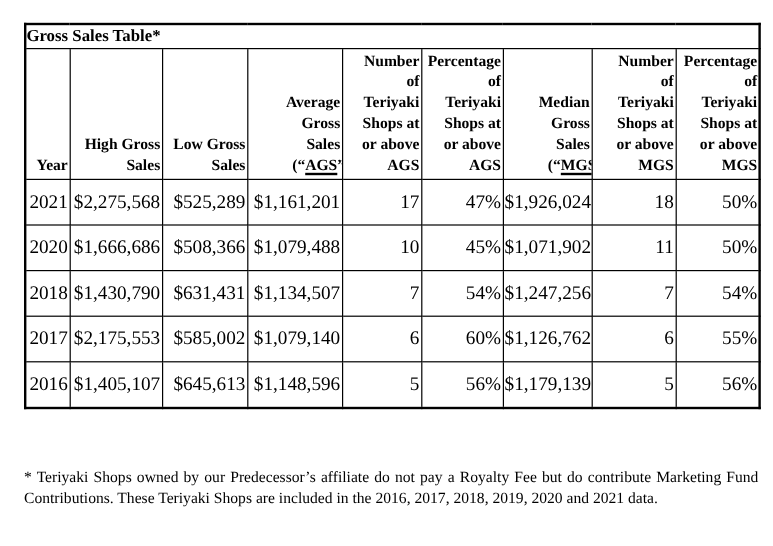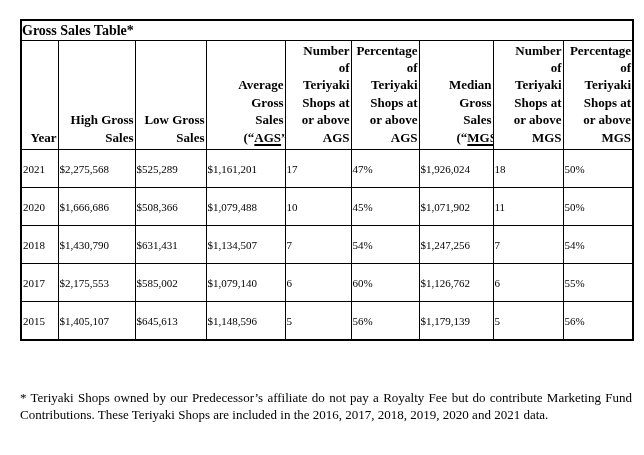--- a/index.html
+++ b/index.html
@@ -50,23 +50,23 @@
   }
   .hlines { white-space: pre-line; }
   .habbr  { white-space: nowrap; margin-left: 36px; }
   .u {
     text-decoration: underline;
     text-decoration-thickness: 2px;
     text-underline-offset: 2px;
   }
   td.data {
     height: 37px;
-    text-align: left;
+    text-align: right;
     vertical-align: middle;
-    font-size: 11px;
+    font-size: 16px;
     padding: 0 1px;
   }
   .footnote {
     position: absolute;
     left: 20px;
     top: 389px;
     width: 612px;
     font-size: 13px;
     line-height: 17px;
     text-align: justify;
@@ -174,21 +174,21 @@
       <td class="data">$2,175,553</td>
       <td class="data">$585,002</td>
       <td class="data">$1,079,140</td>
       <td class="data">6</td>
       <td class="data">60%</td>
       <td class="data">$1,126,762</td>
       <td class="data">6</td>
       <td class="data">55%</td>
     </tr>
     <tr>
-      <td class="data">2015</td>
+      <td class="data">2016</td>
       <td class="data">$1,405,107</td>
       <td class="data">$645,613</td>
       <td class="data">$1,148,596</td>
       <td class="data">5</td>
       <td class="data">56%</td>
       <td class="data">$1,179,139</td>
       <td class="data">5</td>
       <td class="data">56%</td>
     </tr>
   </tbody>

